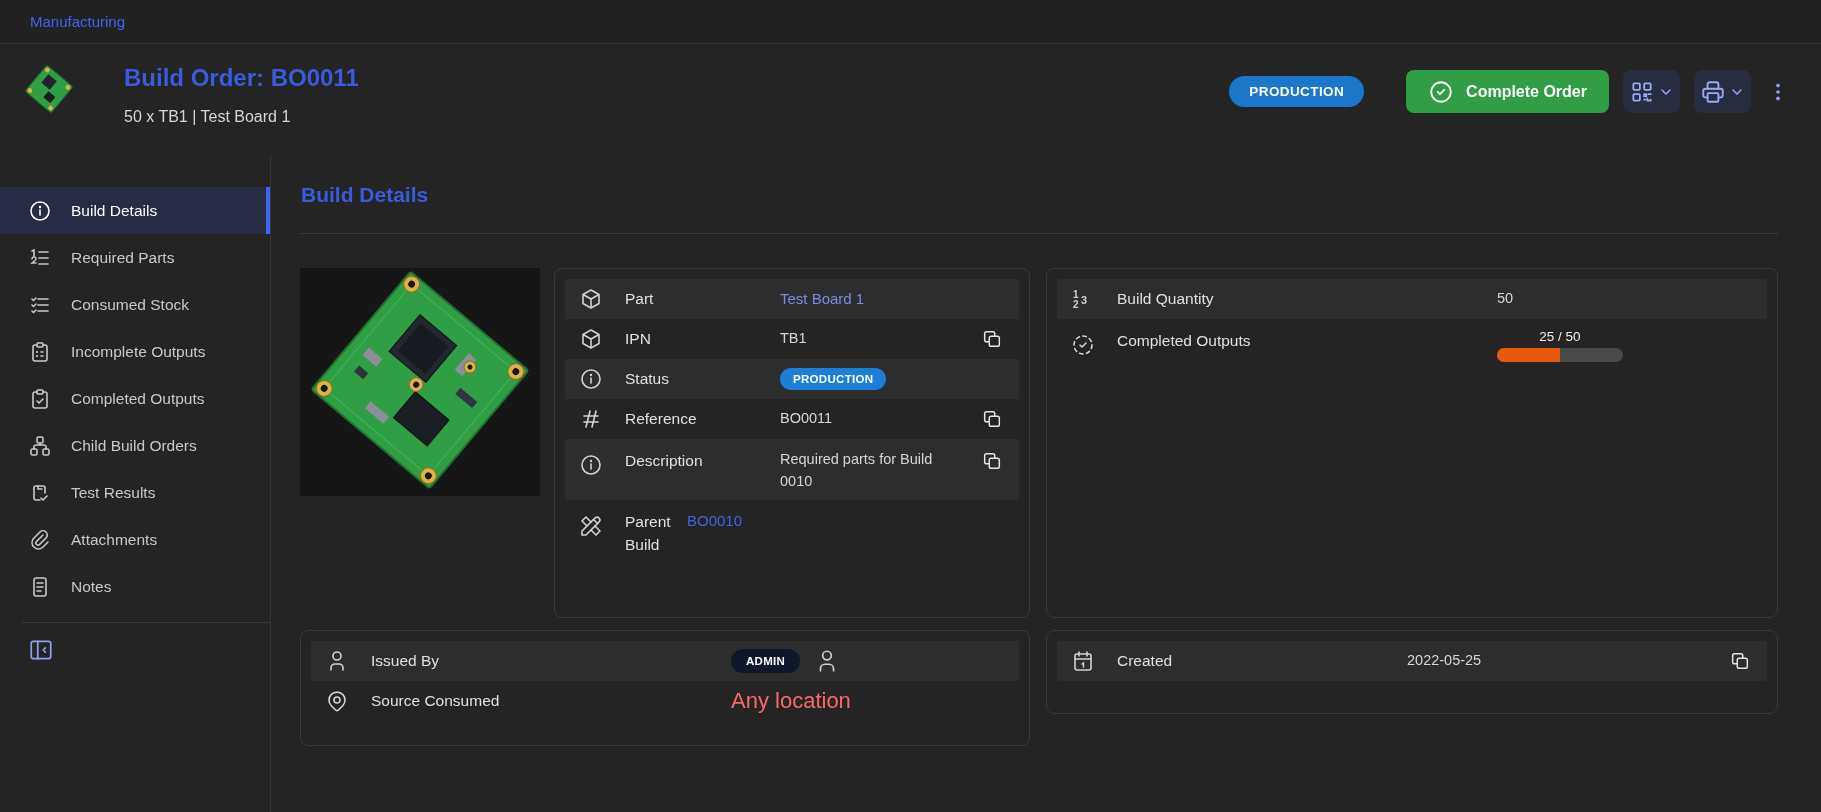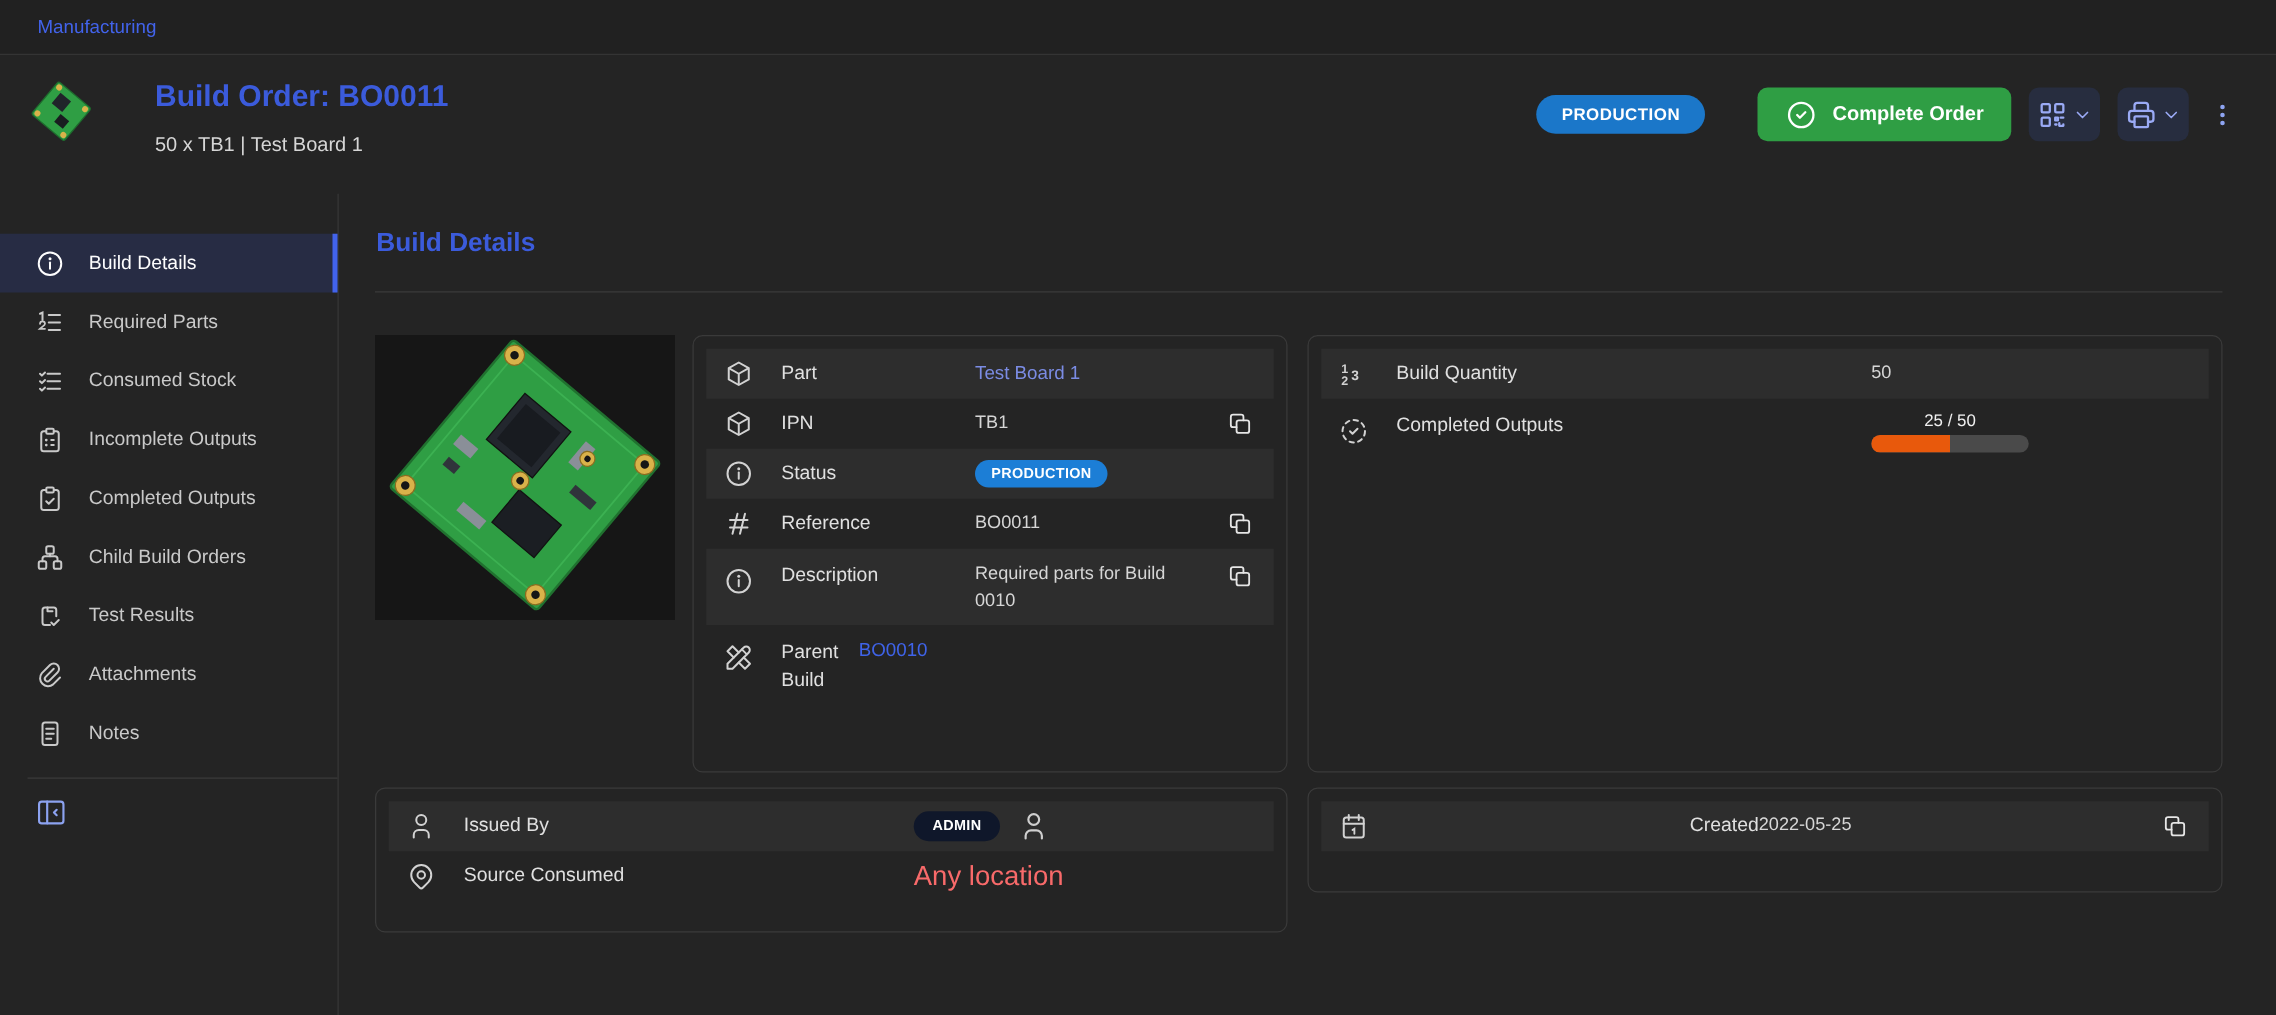--- a/index.html
+++ b/index.html
@@ -57,21 +57,21 @@
 
   .drow { display:flex; align-items:center; padding:7px 14px; min-height:40px; }
   .drow.tall { align-items:flex-start; padding-top:10px; }
   .drow.striped { background:#2d2d2d; }
   .ricon { flex:0 0 24px; margin-right:22px; color:#d2d2d2; }
   .drow.tall .ricon { margin-top:4px; }
   .rlabel { font-size:15.5px; color:#e0e0e0; line-height:1.5; }
   .details-card .rlabel { flex:0 0 155px; }
   .qty-card .rlabel { flex:0 0 380px; }
   .issued-card .rlabel { flex:0 0 360px; }
-  .created-card .rlabel { flex:0 0 290px;text-align:right; }
+  .created-card .rlabel { flex:0 0 290px; }
   .narrow-label { max-width:62px; }
   .rvalue { font-size:14.5px; color:#d6d6d6; line-height:1.5; }
   .desc-value { max-width:178px; overflow-wrap:anywhere; }
   .link-light { color:#7b8ce4; text-decoration:none; font-size:15px; cursor:pointer; }
   .link-strong { color:#3f63e8; text-decoration:none; font-size:15px; cursor:pointer; }
   .red-link { color:#f86a6a; font-size:22px; text-decoration:none; cursor:pointer; }
   .copy-btn { margin-left:auto; background:none; border:none; color:#e6e6e6;
               width:24px; height:24px; cursor:pointer; padding:0; }
   .inline-badge { background:#1c7ed6; color:#fff; font-size:11.5px; font-weight:700;
                   padding:5px 13px; border-radius:12px; letter-spacing:.3px; }

